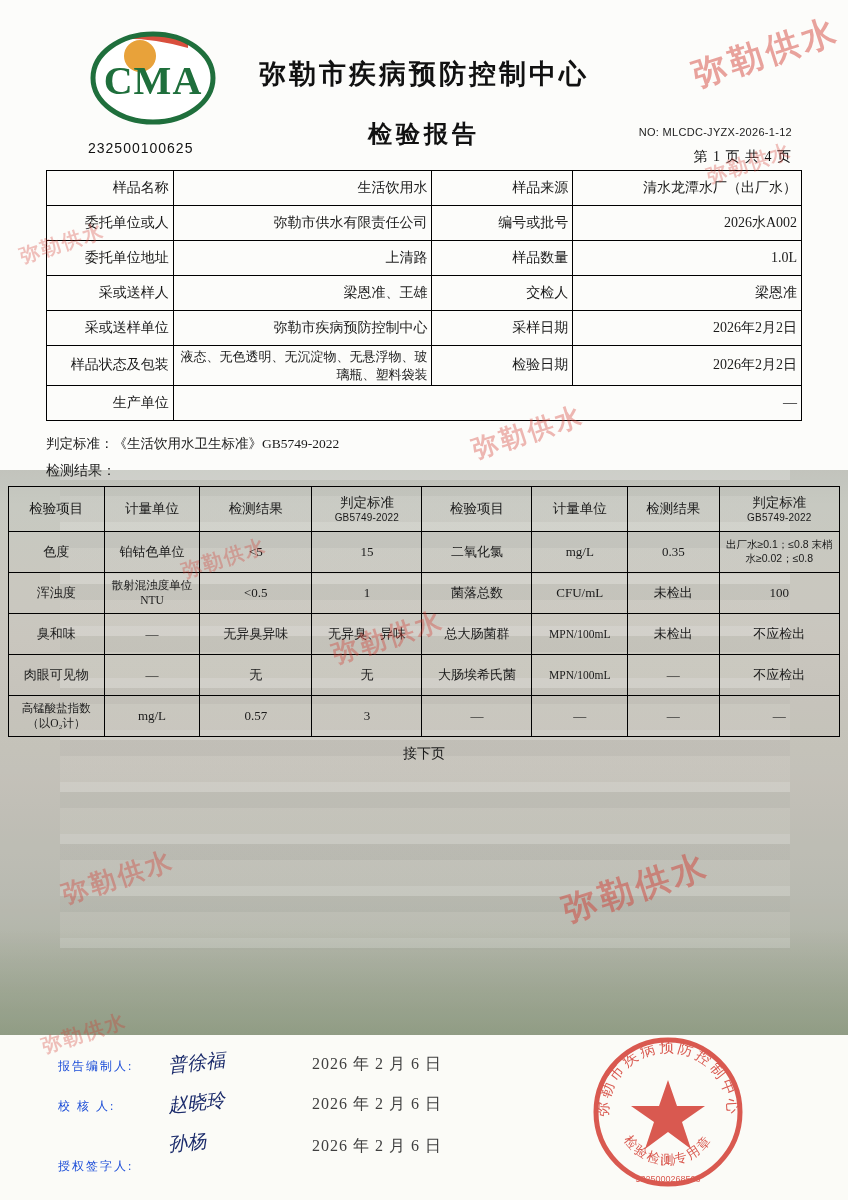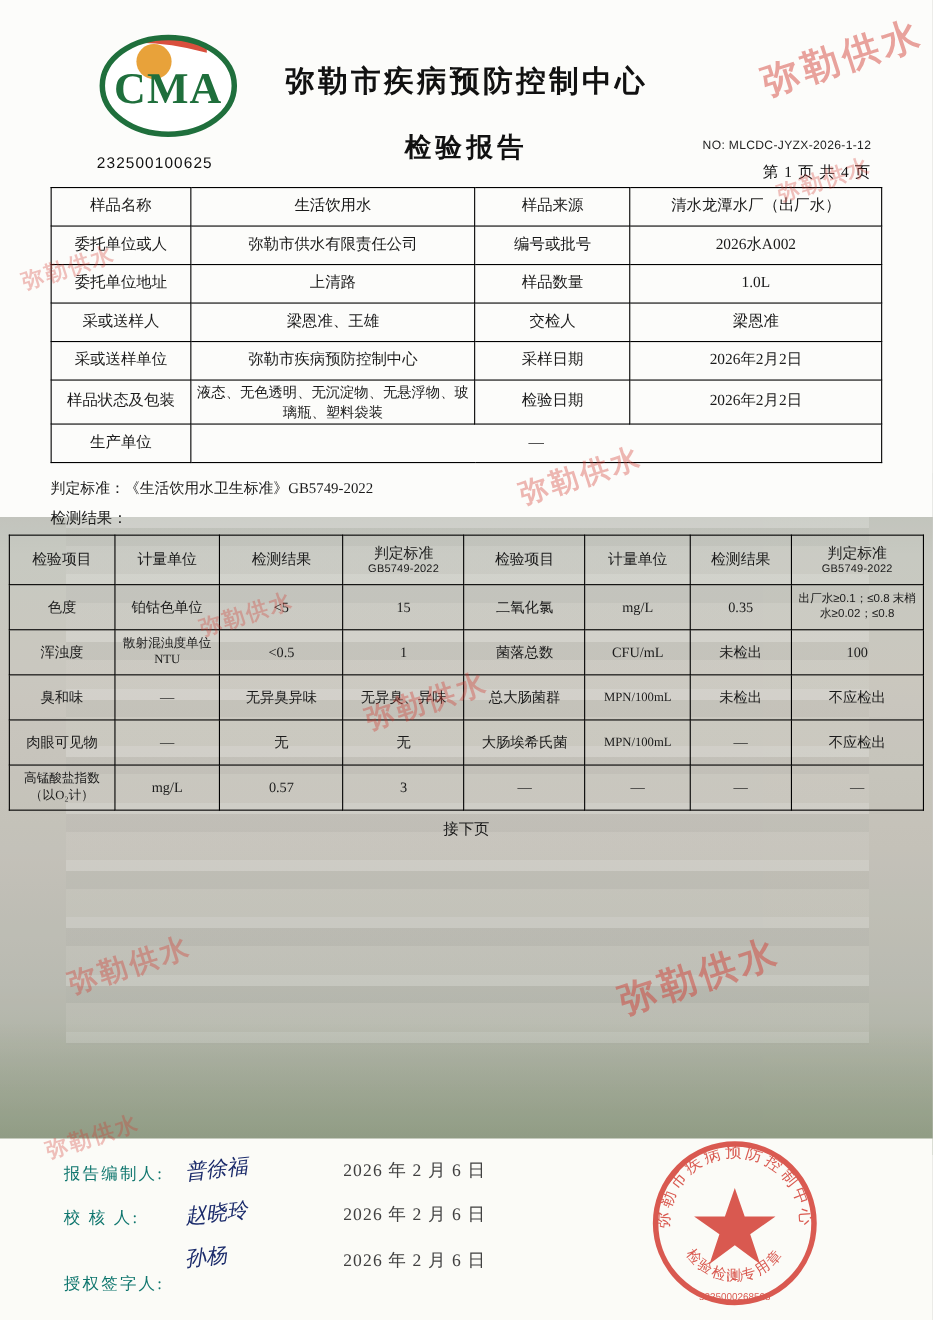--- a/index.html
+++ b/index.html
@@ -70,21 +70,21 @@
 
   
   table{border-collapse:collapse;}
   .info-table{
     margin:10px auto 0 auto;width:756px;
     font-size:14px;
   }
   .info-table td{
     border:1px solid #000;
     height:30px;
-    text-align:center;
+    text-align:right;
     vertical-align:middle;
     padding:2px 4px;
     line-height:1.35;
   }
   .info-table td.lbl{width:118px;}
   .info-table td.val1{width:250px;}
   .info-table td.lbl2{width:132px;}
   .info-table td.val2{width:220px;}
   .two-line{font-size:13px;line-height:1.3;}
 
@@ -113,21 +113,21 @@
   .sm{font-size:11.5px;}
   .cont{
     width:756px;margin:8px auto 0 auto;text-align:center;font-size:14px;
   }
 
   
   .footer{
     position:absolute;left:0;bottom:0;width:848px;height:170px;z-index:4;
   }
   .foot-line{
-    position:absolute;left:58px;font-size:15px;letter-spacing:2px;color:#0f766e;
+    position:absolute;left:58px;font-size:12px;letter-spacing:2px;color:#1d4ed8;
   }
   .sign{
     position:absolute;font-family:"Liberation Serif",serif;
     color:#1b2b6b;font-style:italic;font-size:19px;transform:rotate(-6deg);
   }
   .date{
     position:absolute;font-size:16px;color:#404040;font-family:"Liberation Serif",serif;
     letter-spacing:1px;
   }
   

